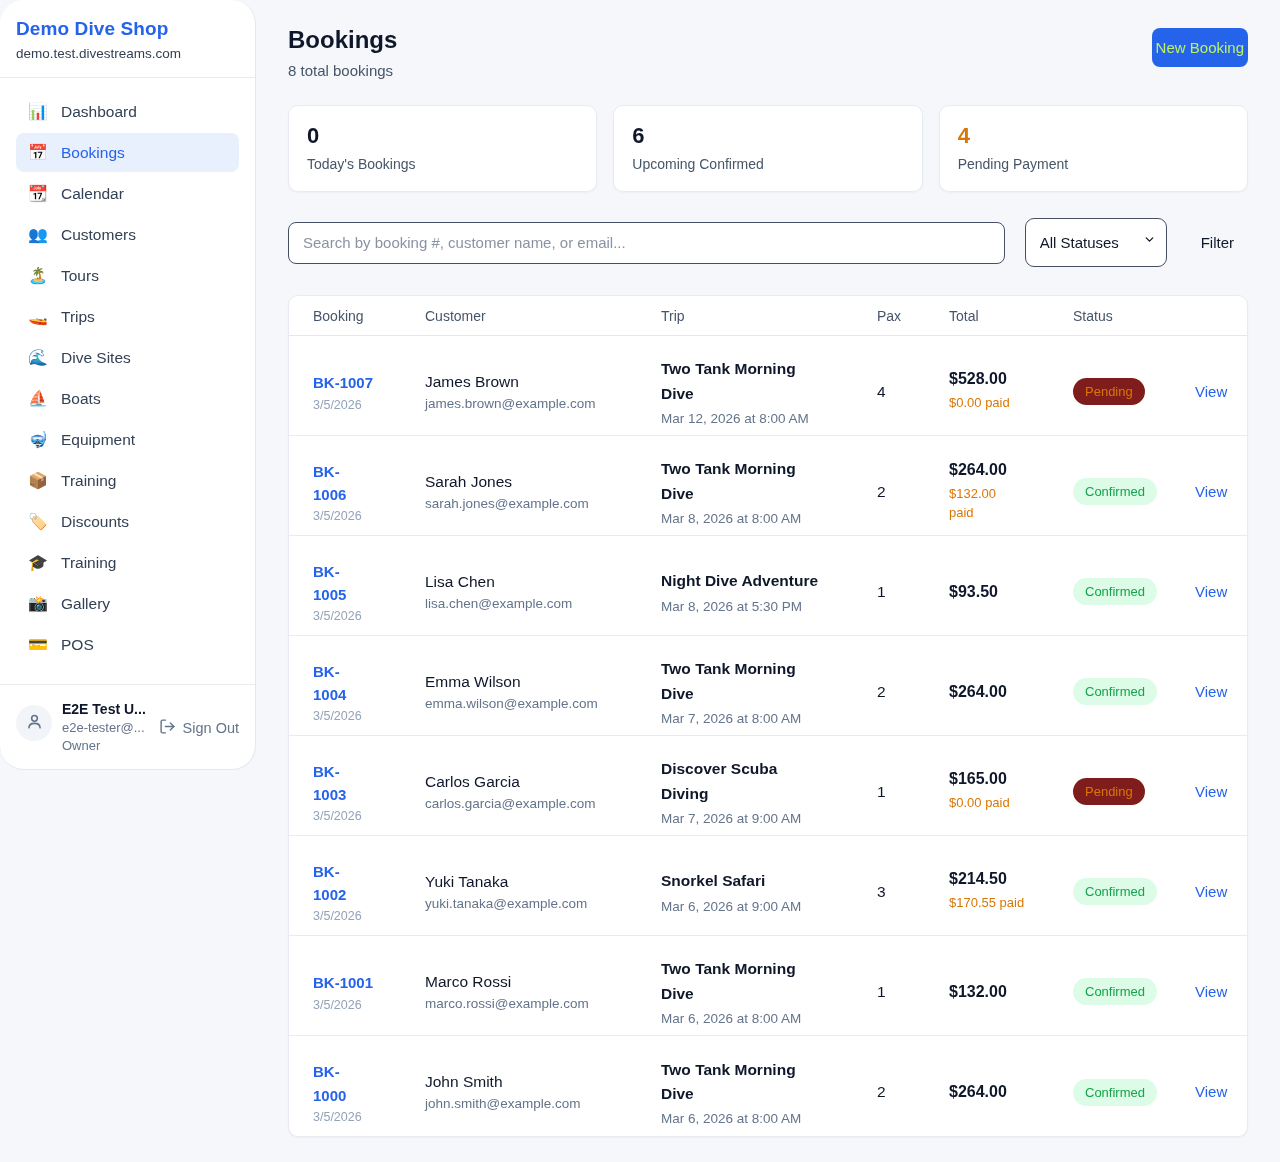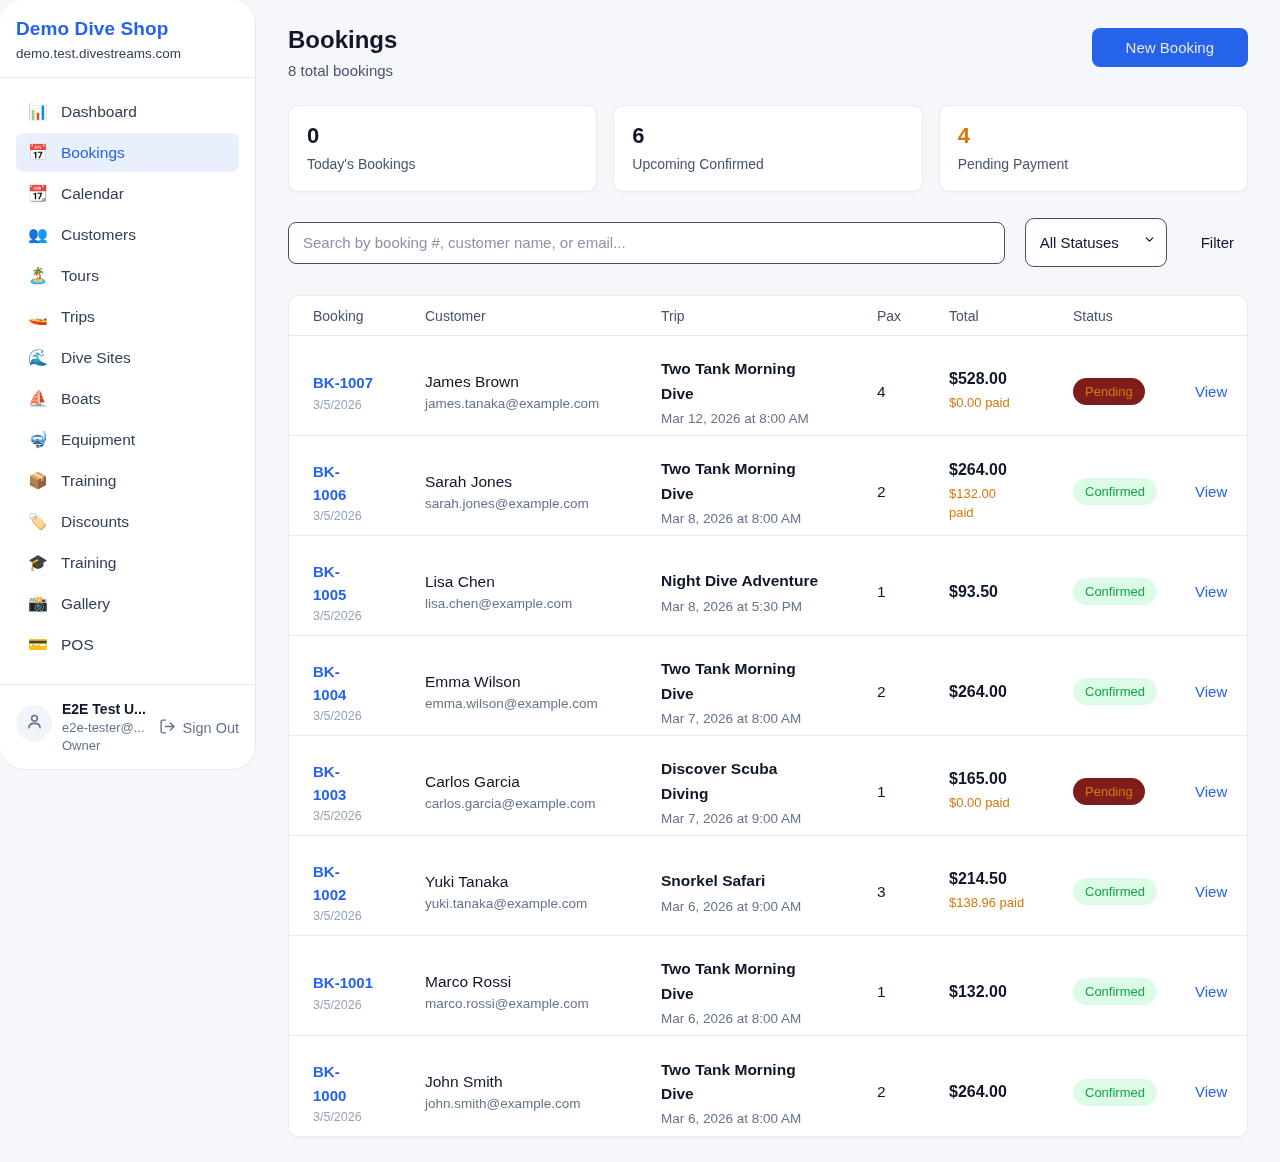--- a/index.html
+++ b/index.html
@@ -51,23 +51,23 @@
     display: flex; align-items: center; gap: 7px;
     color: #64748b; font-size: 14.5px; cursor: pointer; margin-top: 17px;
     flex: 0 0 auto;
   }
   
   .main { flex: 1 1 auto; padding: 26px 32px 32px; min-width: 0; }
   .page-header { display: flex; justify-content: space-between; align-items: flex-start; }
   .page-title { font-size: 24px; font-weight: 700; color: #0f172a; }
   .page-subtitle { margin-top: 8px; font-size: 15px; color: #475569; }
   .btn-primary {
-    background: #2563eb; color: #e5e5e5; border: none; border-radius: 8px;
+    background: #2563eb; color: #bef264; border: none; border-radius: 8px;
     font-family: inherit; font-size: 15px; font-weight: 500;
-    padding: 11px 34px; cursor: pointer; margin-top: 2px;
+    padding: 11px 4px; cursor: pointer; margin-top: 2px;
   }
   
   .stats { display: grid; grid-template-columns: 1fr 1fr 1fr; gap: 16px; margin-top: 26px; }
   .stat-card {
     background: #fff; border: 1px solid #e8ecf2; border-radius: 10px;
     padding: 17px 18px 19px; box-shadow: 0 1px 2px rgba(15,23,42,.04);
   }
   .stat-value { font-size: 22px; font-weight: 700; color: #0f172a; }
   .stat-value.accent { color: #d97706; }
   .stat-label { margin-top: 7px; font-size: 14px; color: #475569; }
@@ -270,21 +270,21 @@
       <div class="th"></div>
     </div>
     <div id="table-body">
   <div class="tgrid trow">
     <div class="cell">
       <a href="#" class="booking-id">BK-1007</a>
       <div class="booking-date">3/5/2026</div>
     </div>
     <div class="cell">
       <div class="cust-name">James Brown</div>
-      <div class="cust-email">james.tanaka@example.com</div>
+      <div class="cust-email">james.brown@example.com</div>
     </div>
     <div class="cell">
       <div class="trip-name">Two Tank Morning
 Dive</div>
       <div class="trip-date">Mar 12, 2026 at 8:00 AM</div>
     </div>
     <div class="cell pax">4</div>
     <div class="cell">
       <div class="total">$528.00</div>
       <div class="paid">$0.00 paid</div>
@@ -419,21 +419,21 @@
       <div class="cust-name">Yuki Tanaka</div>
       <div class="cust-email">yuki.tanaka@example.com</div>
     </div>
     <div class="cell">
       <div class="trip-name">Snorkel Safari</div>
       <div class="trip-date">Mar 6, 2026 at 9:00 AM</div>
     </div>
     <div class="cell pax">3</div>
     <div class="cell">
       <div class="total">$214.50</div>
-      <div class="paid">$138.96 paid</div>
+      <div class="paid">$170.55 paid</div>
     </div>
     <div class="cell">
       <span class="pill confirmed">Confirmed</span>
     </div>
     <div class="cell">
       <a href="#" class="view-link">View</a>
     </div>
   </div>
 
   <div class="tgrid trow">

